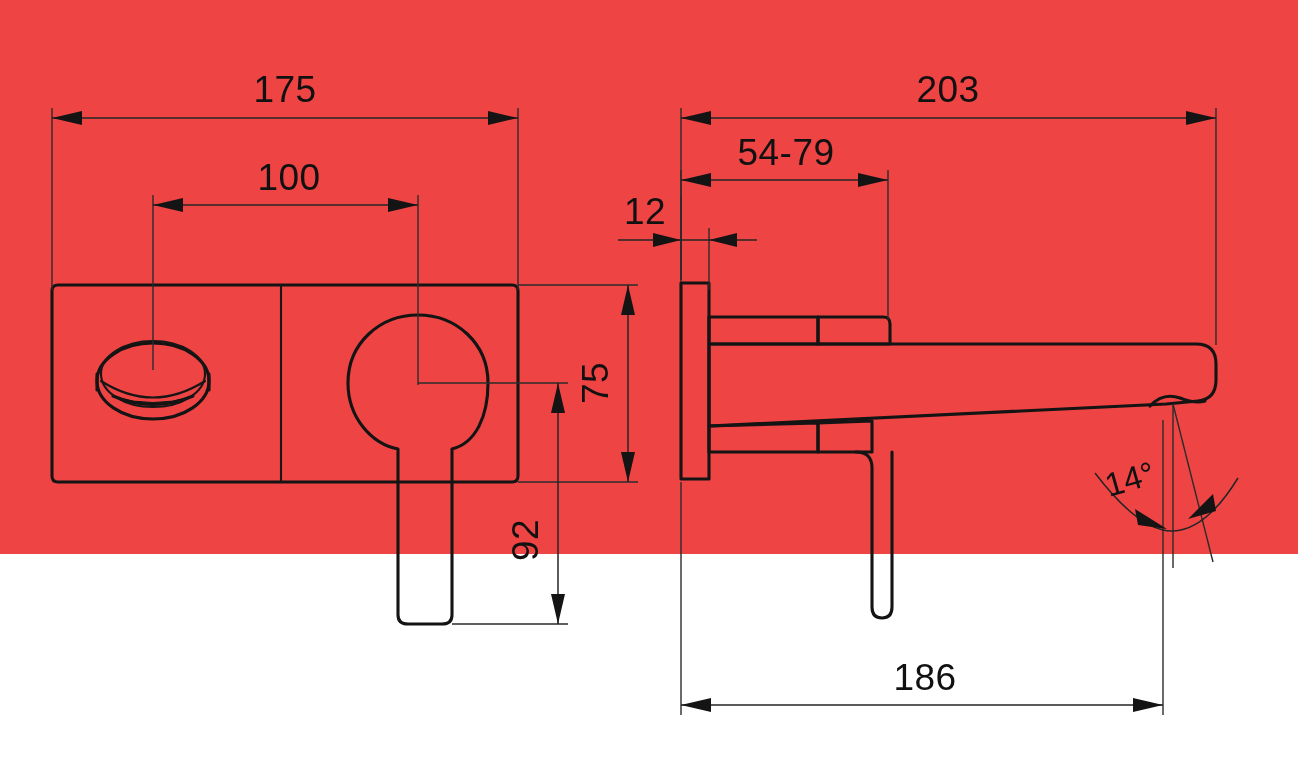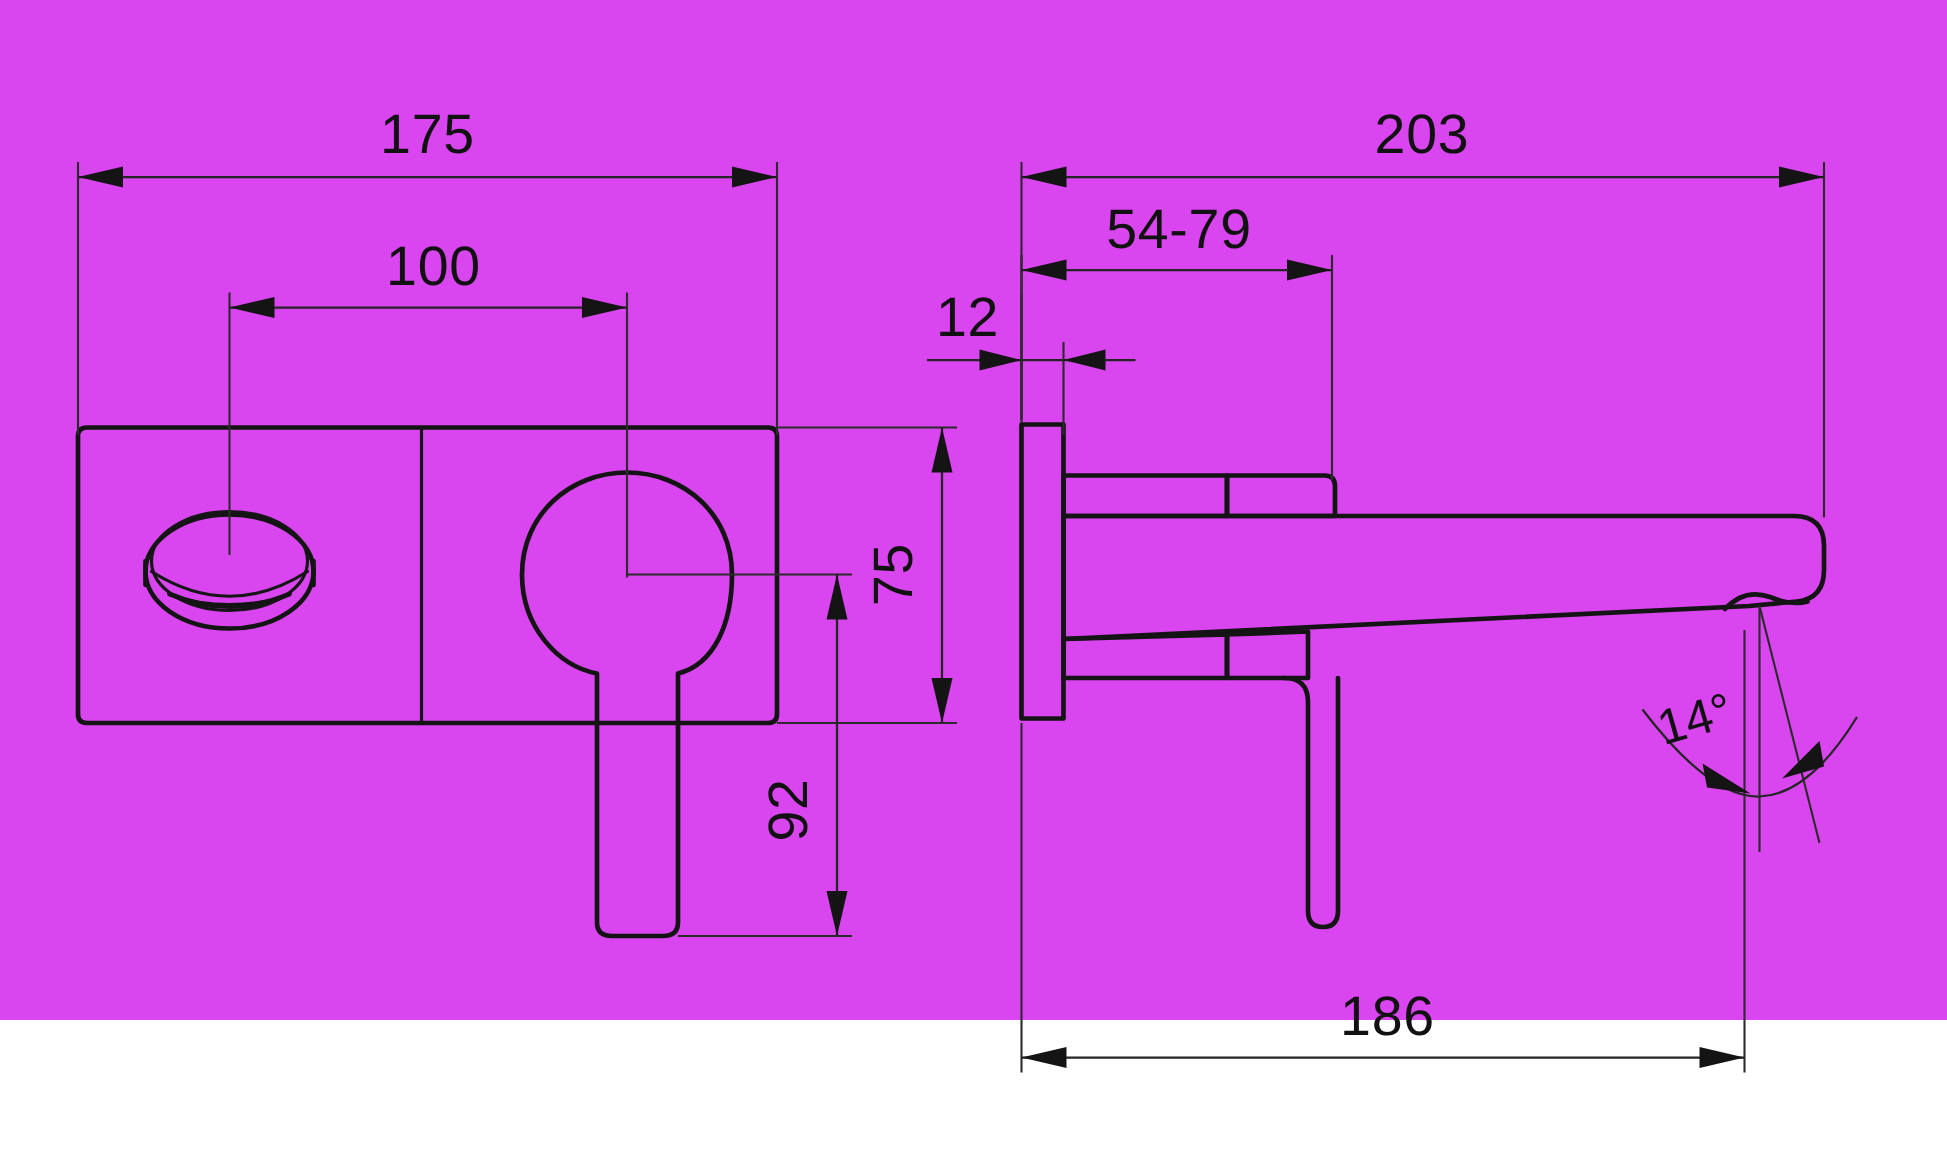--- a/index.html
+++ b/index.html
@@ -9,22 +9,22 @@
   }
   body {
     width: 1298px;
     height: 774px;
     font-family: "Liberation Sans", sans-serif;
     overflow: hidden;
   }
   #drawing-root {
     position: relative;
     width: 1298px;
-    height: 680px;
-    background: #d946ef;
+    height: 554px;
+    background: #ef4444;
   }
   svg#technical-drawing {
     display: block;
     width: 1298px;
     height: 774px;
   }
   .outline {
     fill: none;
     stroke: #141414;
     stroke-width: 3.1;

